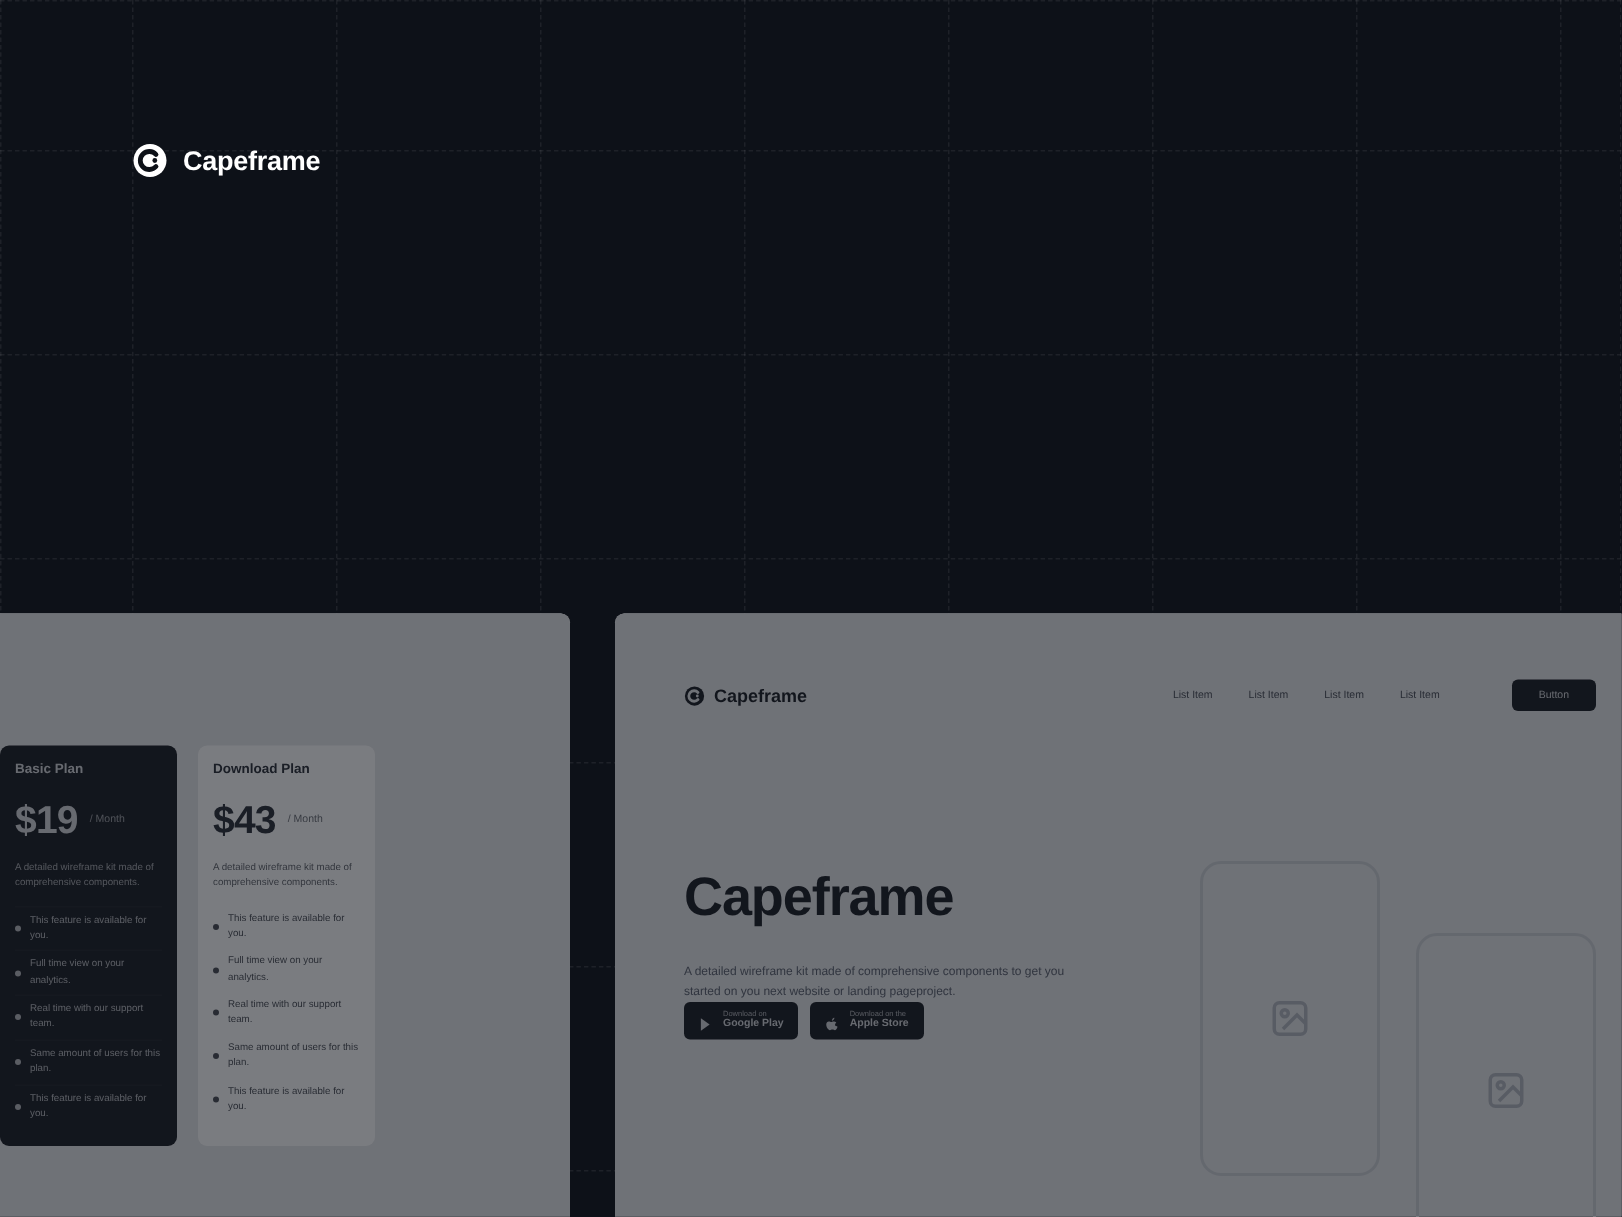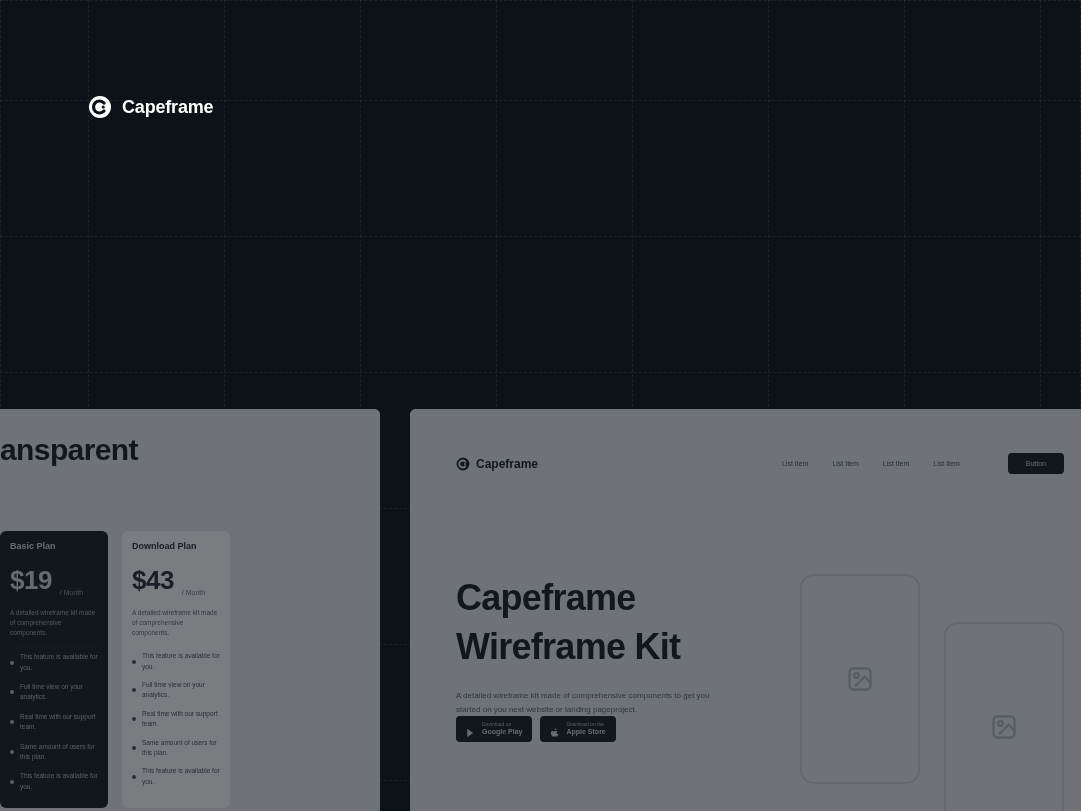--- a/index.html
+++ b/index.html
@@ -103,29 +103,29 @@
   letter-spacing: -0.02em;
   margin-left: 196px;
 }
 .pricing-cards {
   display: flex;
   gap: 14px;
   margin-top: 64px;
   margin-left: 196px;
 }
 .price-card {
-  width: 108px;
+  width: 118px;
   border-radius: 6px;
   padding: 10px 10px 12px;
   font-size: 8px;
 }
 .price-card.dark { background: #1a1d24; color: #d5d7db; }
 .price-card.light { background: #fff; color: #2b2f38; }
 .price-plan { font-weight: 700; font-size: 9px; margin-bottom: 14px; }
-.price-row { display: flex; align-items: flex-end; gap: 8px; margin-bottom: 12px; }
+.price-row { display: flex; align-items: center; gap: 8px; margin-bottom: 12px; }
 .price-amount { font-size: 26px; font-weight: 900; letter-spacing: -0.02em; }
 .price-period { font-size: 7px; opacity: 0.7; }
 .price-desc { font-size: 6.5px; line-height: 1.5; opacity: 0.75; margin-bottom: 10px; }
 .price-feat {
   font-size: 6.5px;
   line-height: 1.6;
   padding: 4px 0;
   display: flex;
   align-items: center;
   gap: 6px;
@@ -245,21 +245,20 @@
     </span>
     <span class="brand-name">Capeframe</span>
   </div>
   <h1 class="hero-title">
   </h1>
 </div>
 
 <div class="previews">
 
   <div class="preview-card preview-left">
-    <div class="pricing-heading">ansparent</div>
     <div class="pricing-cards">
       <div class="price-card dark">
         <div class="price-plan">Basic Plan</div>
         <div class="price-row">
           <span class="price-amount">$19</span>
           <span class="price-period">/ Month</span>
         </div>
         <div class="price-desc">A detailed wireframe kit made of comprehensive components.</div>
         <div class="price-feat">This feature is available for you.</div>
         <div class="price-feat">Full time view on your analytics.</div>
@@ -302,21 +301,20 @@
         <span class="wf-navlink">List Item</span>
         <span class="wf-navlink">List Item</span>
       </div>
       <div class="wf-cta">Button</div>
     </div>
 
     <div class="wf-body">
       <div class="wf-left">
         <div class="wf-title">
           <div>Capeframe</div>
-          <div>Wireframe Kit</div>
         </div>
         <div class="wf-sub">A detailed wireframe kit made of comprehensive components to get you started on you next website or landing pageproject.</div>
         <div class="wf-stores">
           <div class="wf-store">
             <span class="wf-store-icon">
               <svg viewBox="0 0 24 24" fill="#d5d7db">
                   <path d="M3 2 L17 12 L3 22 Z"></path>
                 </svg>
             </span>
             <span class="wf-store-text">

